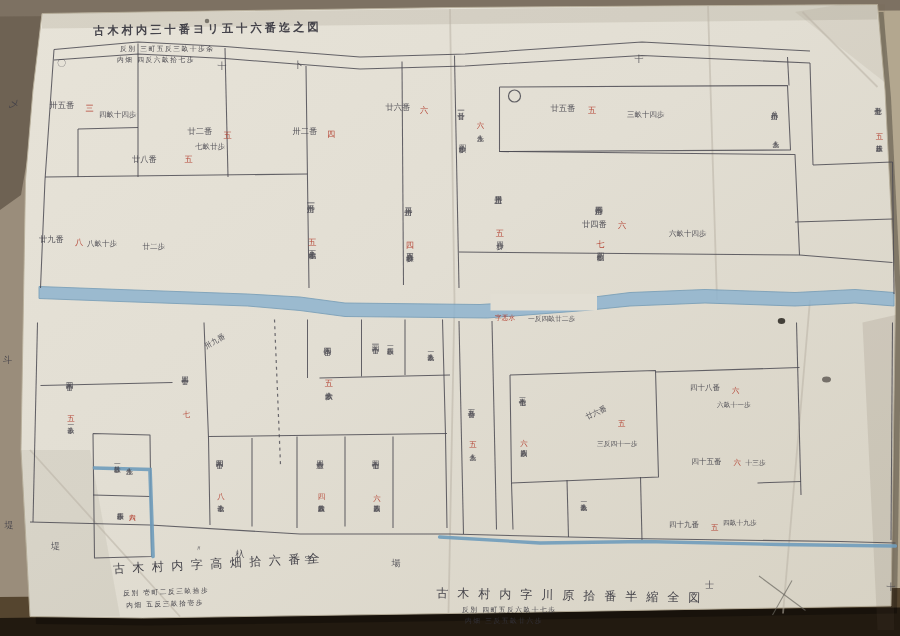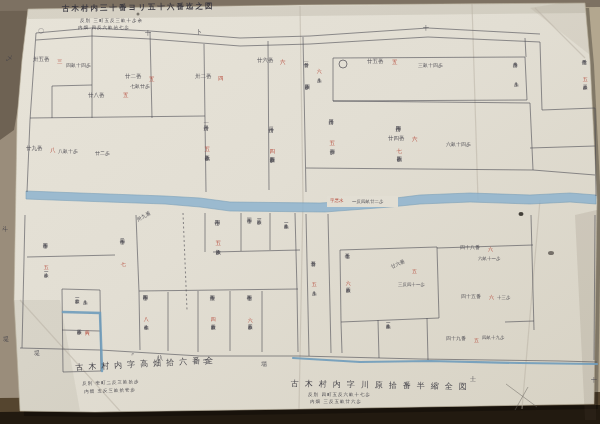--- a/index.html
+++ b/index.html
@@ -3,21 +3,21 @@
 <meta charset="utf-8">
 <style>
   html,body{margin:0;padding:0;}
   body{
     width:600px;height:424px;overflow:hidden;position:relative;
     background:#9a8d7b;
     font-family:"DejaVu Sans", sans-serif;
   }
   #stage{position:absolute;left:0;top:0;width:600px;height:424px;}
   #map-svg{position:absolute;left:0;top:0;}
-  #labels-layer{position:absolute;left:0;top:0;width:600px;height:406px;pointer-events:none;}
+  #labels-layer{position:absolute;left:0;top:12px;width:600px;height:406px;pointer-events:none;}
   .lbl{
     position:absolute;line-height:1.05;white-space:nowrap;
     color:#3f3e47;opacity:.88;transform-origin:left top;
   }
   .lbl.v{writing-mode:vertical-rl;text-orientation:upright;}
   .lbl.red{color:#b23c2c;opacity:.92;}
   .anno{position:absolute;color:#34333c;opacity:.9;white-space:nowrap;transform-origin:left top;}
   #map-title{left:62px;top:4px;font-size:7.5px;letter-spacing:2px;transform:rotate(-1deg);font-weight:bold;}
   #title-sub1{left:80px;top:18px;font-size:4.5px;letter-spacing:1px;}
   #title-sub2{left:78px;top:25px;font-size:4.5px;letter-spacing:1px;}

